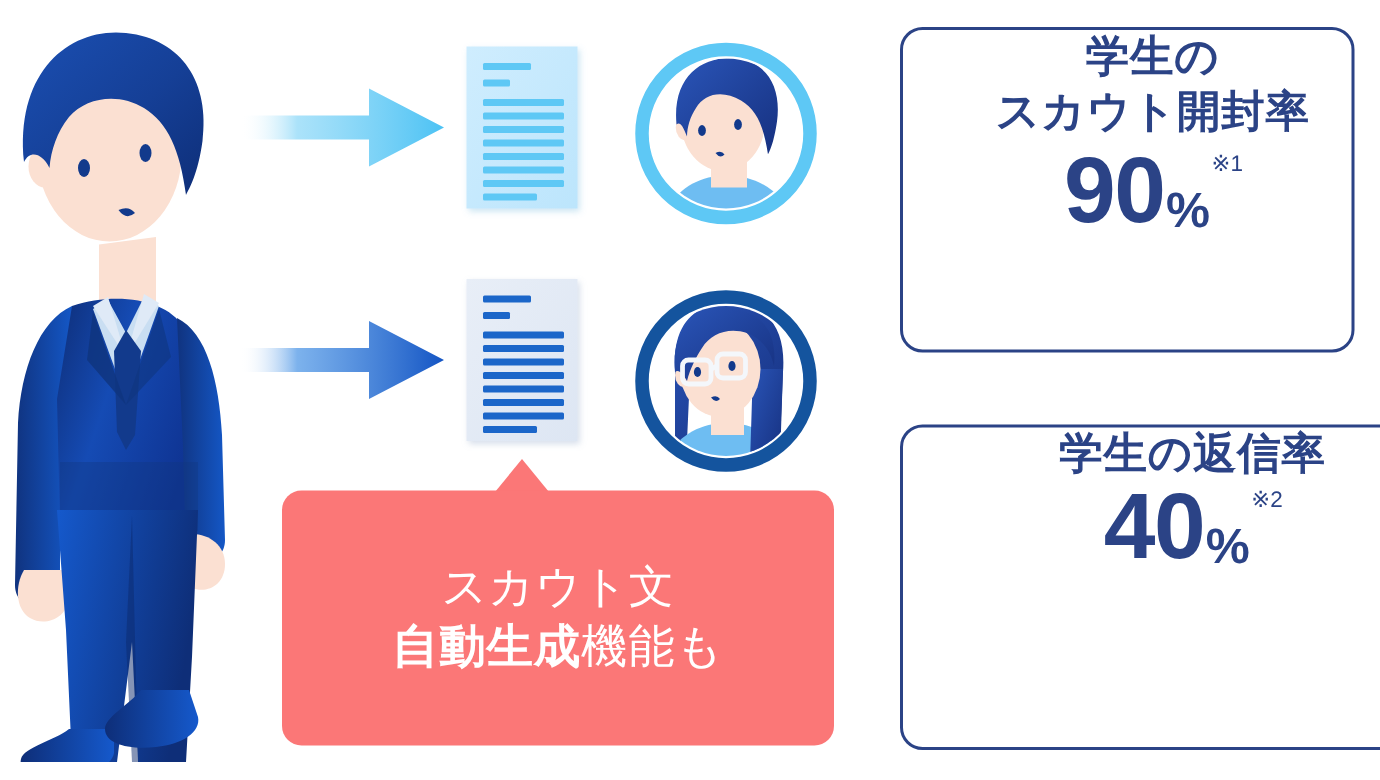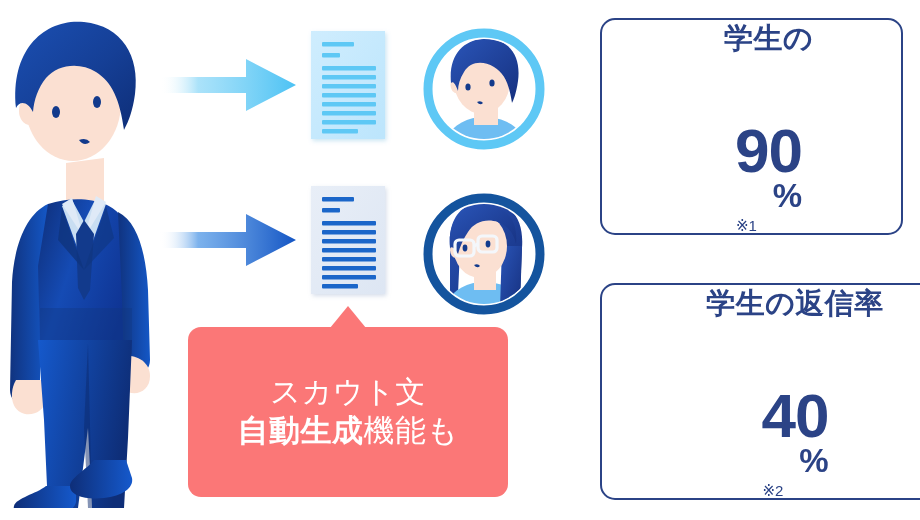--- a/index.html
+++ b/index.html
@@ -21,21 +21,21 @@
   
   .doc { position:absolute; }
 
   
   .avatar { position:absolute; }
 
   
   .bubble {
     position:absolute;
     left:188px; top:327px;
-    width:320px; height:170px;
+    width:368px; height:170px;
     background:#FB7777;
     border-radius:13px;
     display:flex; flex-direction:column;
     align-items:center; justify-content:center;
     color:#ffffff;
   }
   .bubble-tail {
     position:absolute;
     left:330px; top:306px;
     width:0; height:0;
@@ -53,41 +53,40 @@
   .bubble-line.l2 { font-size:31px; }
   .bubble-strong { font-weight:bold;margin-top:16px; }
 
   
   .card {
     position:absolute;
     background:#ffffff;
     border:2px solid #2B4386;
     border-radius:15px;
     display:flex; flex-direction:column;
-    align-items:center; justify-content:space-between;
+    align-items:center; justify-content:flex-start;
     color:#2B4386;
     padding-left:34px;
   }
   #card-1 { left:600px; top:18px;  width:303px; height:217px; }
   #card-2 { left:600px; top:283px; width:356px; height:217px; }
 
   .card-title {
     font-weight:bold;
     font-size:29px;
     line-height:1.28;
     text-align:center;
     letter-spacing:0.5px;
     white-space:nowrap;
   }
   .card-value-row {
     display:flex;
     align-items:flex-end;
     justify-content:center;
     margin-top:4px;
-    flex-direction:column;
   }
   .card-number {
     font-weight:bold;
     font-size:62px;
     line-height:0.98;
     letter-spacing:-1px;
   }
   .card-percent {
     font-weight:bold;
     font-size:33px;
@@ -344,20 +343,21 @@
   <div class="bubble-tail"></div>
   <div class="bubble">
     <div class="bubble-line">スカウト文</div>
     <div class="bubble-line l2">
       <span class="bubble-strong">自動生成</span><span>機能も</span>
     </div>
   </div>
 
   <div class="card" id="card-1">
     <div class="card-title">学生の</div>
+    <div class="card-title">スカウト開封率</div>
     <div class="card-value-row">
       <span class="card-number">90</span>
       <span class="card-percent">%</span>
       <span class="card-note">※1</span>
     </div>
   </div>
 
   <div class="card stack-two-line" id="card-2">
     <div class="card-title">学生の返信率</div>
     <div class="card-value-row">

